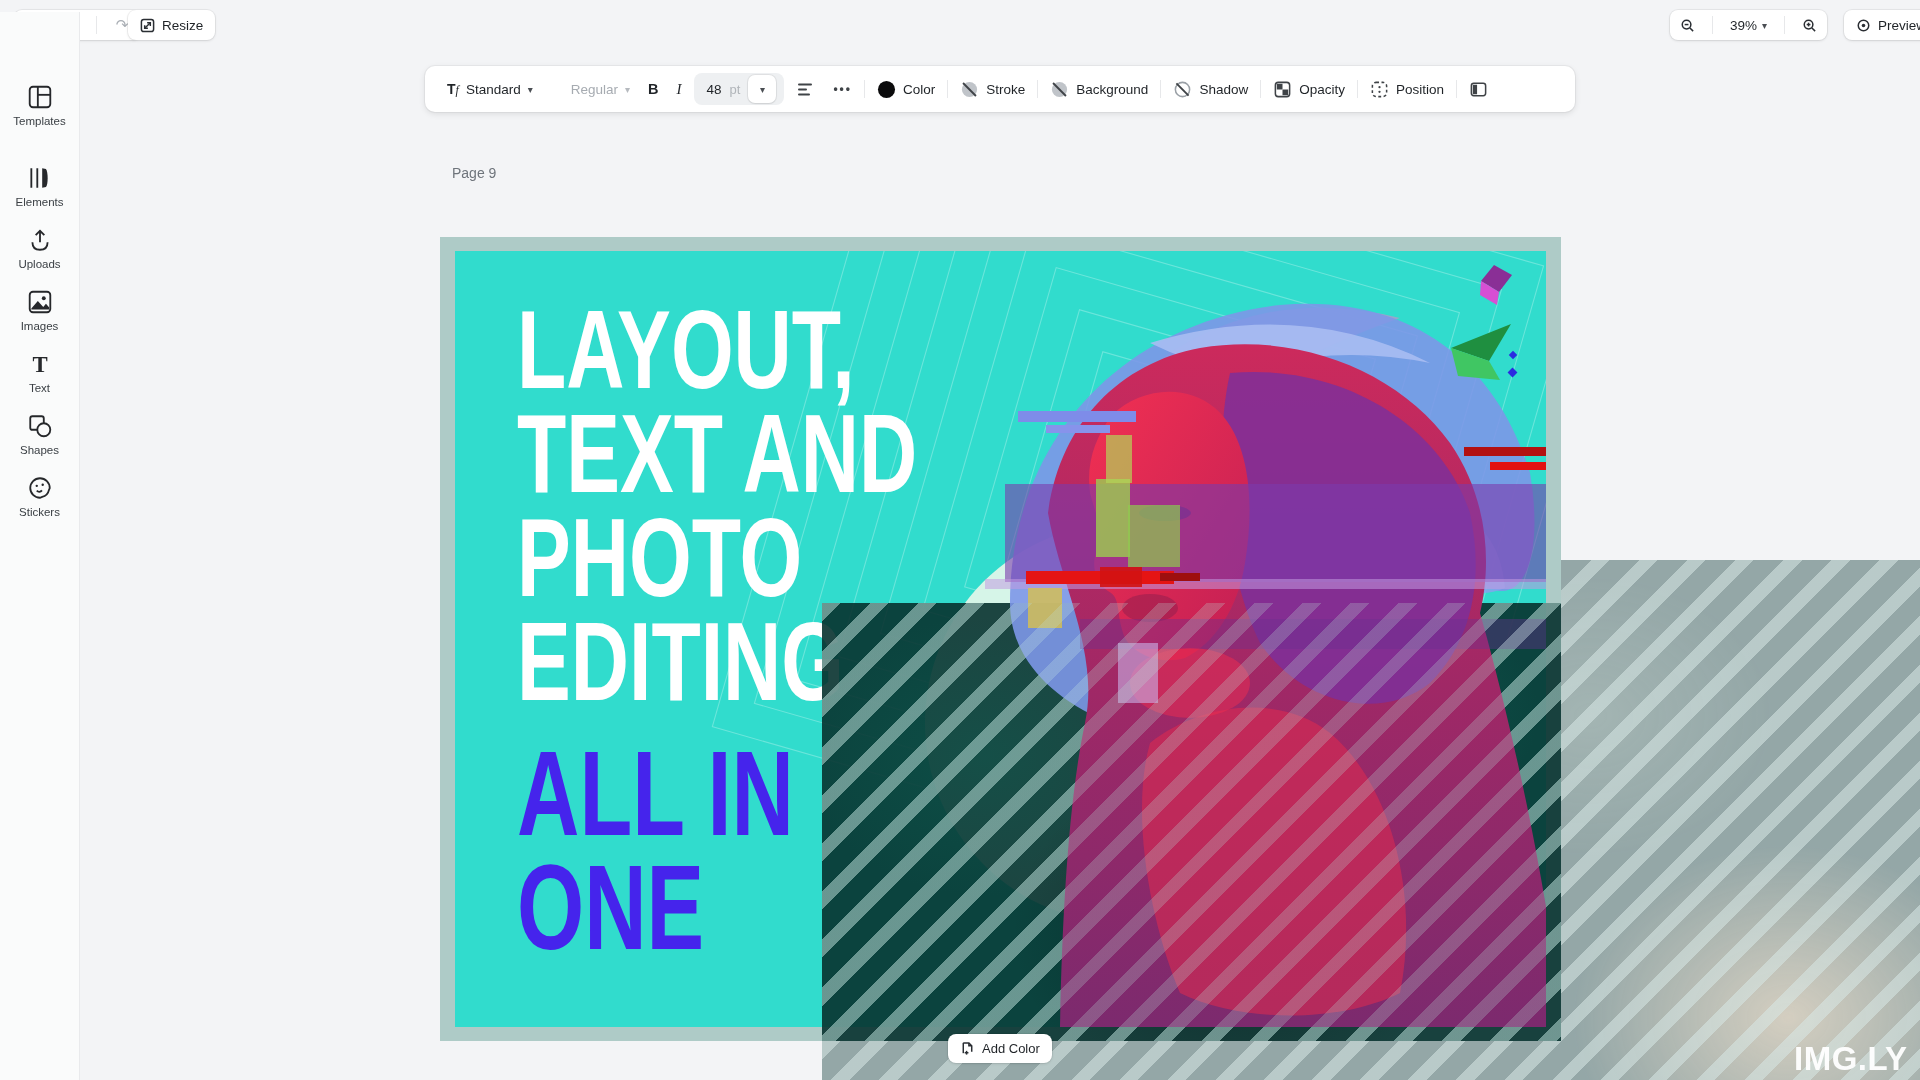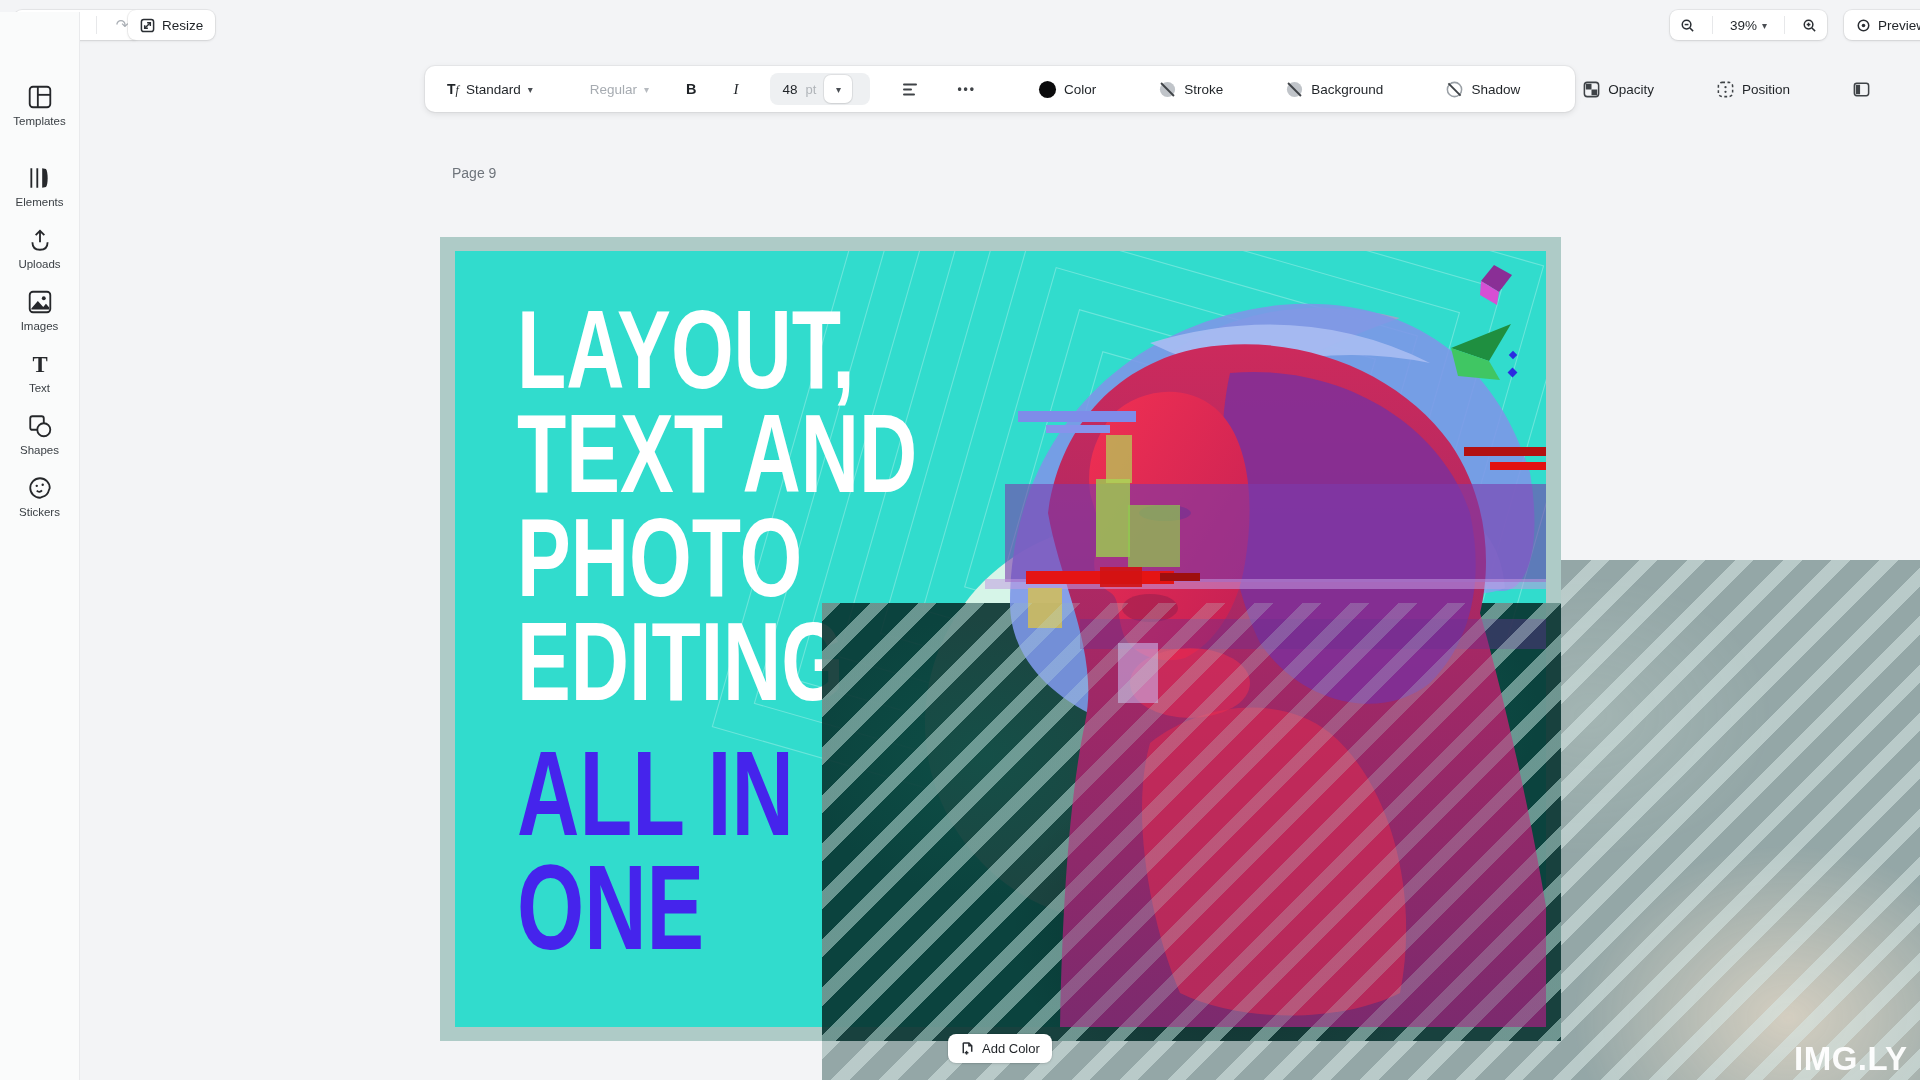--- a/index.html
+++ b/index.html
@@ -32,29 +32,29 @@
   #resize-btn { left:128px; top:10px; }
   #zoom-pill { left:1670px; top:10px; padding:0; }
   #zoom-pill .seg { display:flex; align-items:center; gap:5px; padding:0 10px; height:100%; }
   #preview-btn { left:1844px; top:10px; }
   .mini-icon { width:15px; height:15px; stroke:#2a2e33; fill:none; stroke-width:1.6; }
 
   
   #toolbar { position:absolute; left:425px; top:66px; height:46px; width:1150px;
     background:#fff; border-radius:10px; z-index:6;
     box-shadow:0 0 0 1px rgba(0,0,0,.04), 0 2px 6px rgba(0,0,0,.10);
-    display:flex; align-items:center; padding:0 16px; gap:25px; font-size:13.5px; color:#1f2327; }
+    display:flex; align-items:center; padding:0 16px; gap:6px; font-size:13.5px; color:#1f2327; }
   .tb-btn { display:inline-flex; align-items:center; gap:7px; padding:4px 6px; border-radius:6px; cursor:pointer; }
   .tb-ico { width:19px; height:19px; }
   .tf b { font-weight:700; font-size:14px; }
   .tf i { font-size:12px; font-family:"Liberation Serif", serif; }
   .bold-glyph { font-weight:800; font-size:14.5px; }
   .italic-glyph { font-style:italic; font-family:"Liberation Serif", serif; font-size:15px; }
   #size-group { display:flex; align-items:center; background:#eef0f2; border-radius:8px;
-    height:32px; padding:2px 18px 2px 13px; gap:8px; cursor:text; }
+    height:32px; padding:2px 8px 2px 13px; gap:8px; cursor:text; }
   #size-group .val { font-size:13.5px; color:#1f2327; }
   #size-group .unit { font-size:13px; color:#b0b4b9; }
   #size-caret { width:28px; height:28px; background:#fff; border-radius:7px;
     display:flex; align-items:center; justify-content:center;
     box-shadow:0 0 0 1px rgba(0,0,0,.06), 0 1px 2px rgba(0,0,0,.08); cursor:pointer; }
   .dots { letter-spacing:2px; font-weight:700; color:#3f4347; font-size:12px; }
 
   
   #page-label { position:absolute; left:452px; top:165px; font-size:14px; color:#6e747b; z-index:3; }
   #page { position:absolute; left:440px; top:194px; width:1121px; height:804px;

